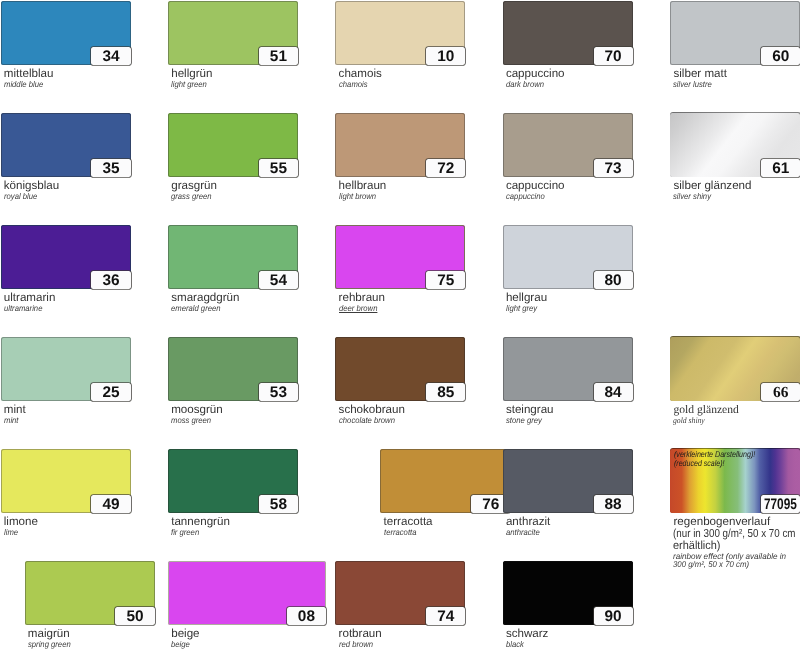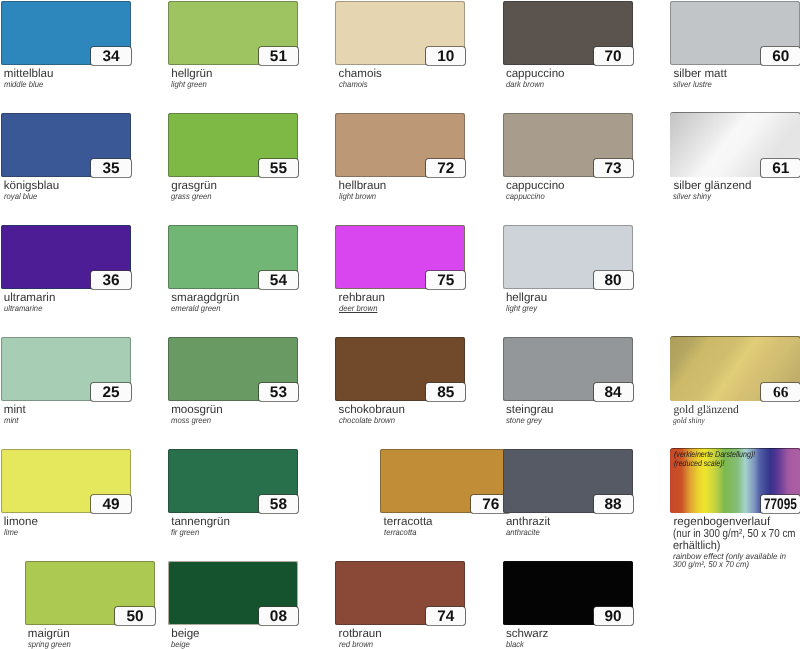--- a/index.html
+++ b/index.html
@@ -376,21 +376,21 @@
         </div>
       </div>
       <div class="de">
         <b>maigrün</b>
       </div>
       <div class="en" style="top: 80.9px;">
         <b>spring green</b>
       </div>
     </div>
     <div class="cell" style="left: 168px; top: 560.5px;">
-      <div class="swatch" style="background: #14532d; --edge: rgb(175,172,159);">
+      <div class="swatch" style="background: #d946ef; padding-left: 28px; --edge: rgb(175,172,159);">
         <div class="numbox">
           <span>08</span>
         </div>
       </div>
       <div class="de">
         <b>beige</b>
       </div>
       <div class="en" style="top: 80.9px;">
         <b>beige</b>
       </div>

